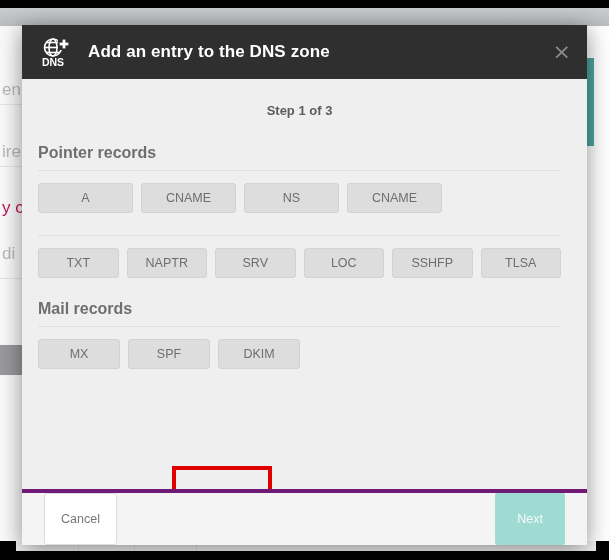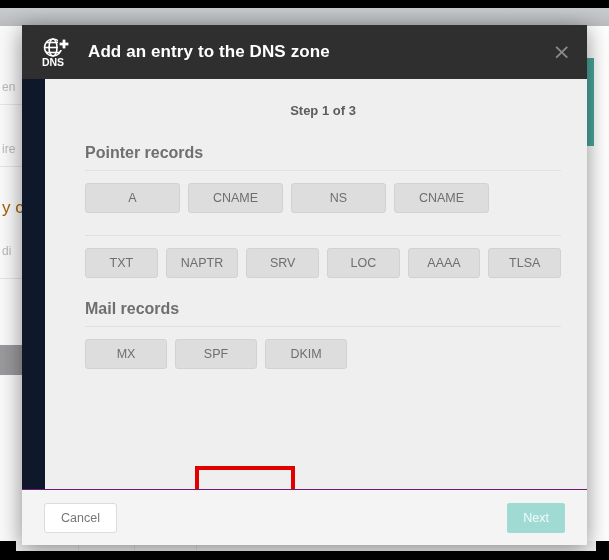--- a/index.html
+++ b/index.html
@@ -26,24 +26,24 @@
   #bg-rail {
     position: absolute; left: 0; top: 26px; width: 24px; height: 515px;
     background: #fafafa;
   }
   .bg-line {
     position: absolute; left: 0; width: 30px; height: 1px;
     background: #e6e6e6;
   }
   .bg-text {
     position: absolute; left: 2px;
-    font-size: 12px; color: #b9b9b9;
+    font-size: 17px; color: #b9b9b9;
     white-space: nowrap; overflow: hidden; width: 26px;
   }
-  .bg-text.big { font-size: 17px; color: #a16207; }
+  .bg-text.big { font-size: 17px; color: #be185d; }
   #bg-dark-block {
     position: absolute; left: 0; top: 345px; width: 24px; height: 30px;
     background: #9a9a9d;
   }
   #bg-bottomstrip {
     position: absolute; left: 16px; top: 541px; width: 580px; height: 10px;
     background: #f2f2f2;
   }
   .bg-cell-div {
     position: absolute; top: 541px; width: 1px; height: 10px; background: #e2e2e2;
@@ -61,21 +61,21 @@
     writing-mode: vertical-rl;
     color: #dff2ef;
     font-size: 13px; font-weight: bold; letter-spacing: 1px;
   }
 
   
   #modal {
     position: absolute;
     left: 22px; top: 25px;
     width: 565px; height: 520px;
-    background: #0f172a;
+    background: #eab308;
     box-shadow: 0 4px 22px rgba(0,0,0,0.45);
     z-index: 10;
     display: flex; flex-direction: column;
   }
   #modal-header {
     height: 54px; flex: 0 0 54px;
     background: #2f2f2f;
     display: flex; align-items: center;
     padding: 0 14px 0 14px;
     position: relative;
@@ -95,24 +95,23 @@
   }
   #close-btn {
     position: absolute; right: 16px; top: 50%; transform: translateY(-50%);
     color: #8a8a8a; font-size: 22px; line-height: 1;
     cursor: pointer; font-family: "DejaVu Sans", sans-serif;
   }
 
   #modal-body {
     flex: 1 1 auto;
     background: #efefef;
-    padding: 20px 26px 0 40px;
+    padding: 20px 26px 0 16px;
     position: relative;
     overflow: hidden;
-    margin-left: 23px;
   }
   #step-label {
     text-align: center;
     font-size: 13px; font-weight: bold; color: #5c5c5c;
     margin-top: 4px; margin-bottom: 26px;
   }
   #select-prompt {
     font-size: 13px; font-weight: bold; color: #5c5c5c;
     margin-bottom: 24px;
   }
@@ -145,41 +144,41 @@
     left: 150px; top: 387px;
     width: 100px; height: 62px;
     border: 4px solid #e00000;
     pointer-events: none;
     z-index: 20;
   }
 
   #modal-footer {
     flex: 0 0 56px; height: 56px;
     background: #f4f4f4;
-    border-top: 1px solid #701a75;
-    display: flex; align-items: center; justify-content: space-between;
+    border-top: 4px solid #701a75;
+    display: flex; justify-content: space-between;
     padding: 0 22px;
     gap: 28px;
   }
   #cancel-btn {
     background: #ffffff;
     border: 1px solid #dcdcdc;
     border-radius: 3px;
     color: #777777;
     font-size: 12.5px;
     padding: 7px 16px;
     cursor: pointer;
   }
   #next-btn {
     background: #9fdbd3;
     border: none;
     border-radius: 2px;
     color: #f3fbfa;
     font-size: 12.5px;
-    padding: 8px 16px;
+    padding: 8px 22px;
     cursor: pointer;
   }
 </style>
 </head>
 <body>
 
 <div id="backdrop">
   <div id="bg-topbar"></div>
   <div id="bg-page"></div>
   <div id="bg-rail">
@@ -241,21 +240,21 @@
       </div>
     </div>
 
     <div class="section">
       <div class="section-rule"></div>
       <div class="btn-row extended">
         <div class="type-btn">TXT</div>
         <div class="type-btn">NAPTR</div>
         <div class="type-btn">SRV</div>
         <div class="type-btn">LOC</div>
-        <div class="type-btn">AAAA</div>
+        <div class="type-btn">SSHFP</div>
         <div class="type-btn">TLSA</div>
       </div>
     </div>
 
     <div class="section">
       <div class="section-title">Mail records</div>
       <div class="section-rule"></div>
       <div class="btn-row mail">
         <div class="type-btn">MX</div>
         <div class="type-btn">SPF</div>

